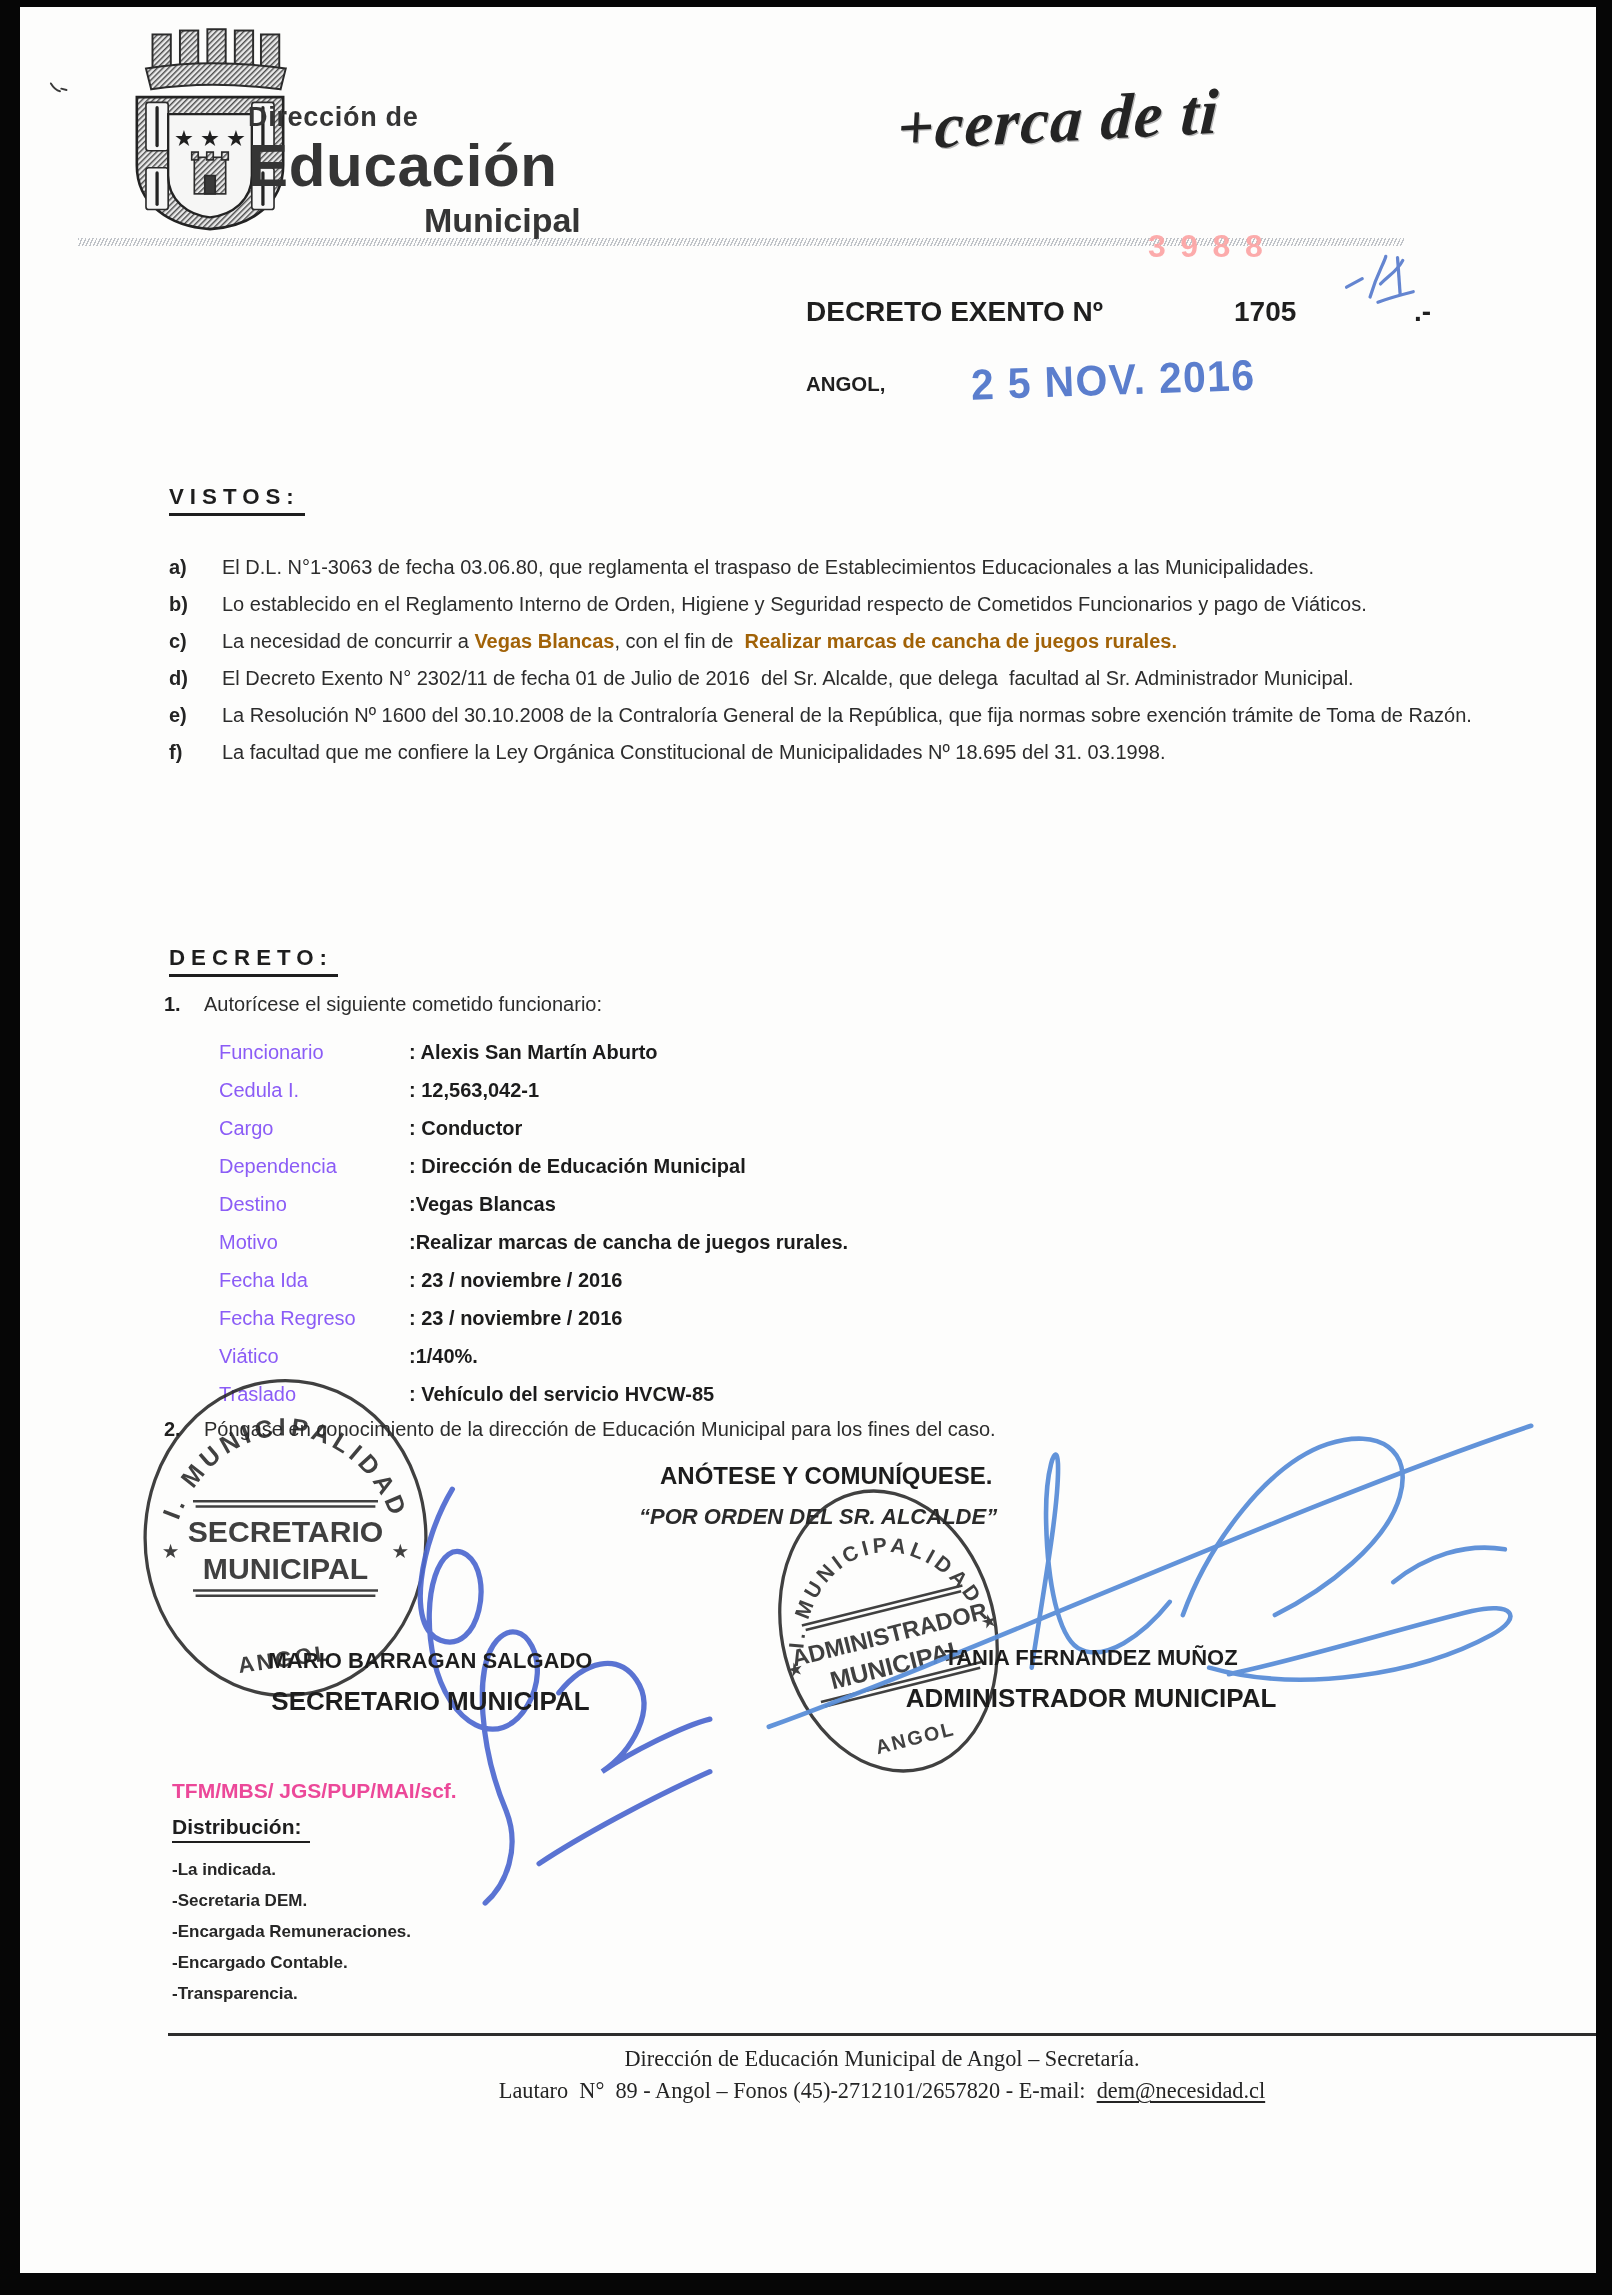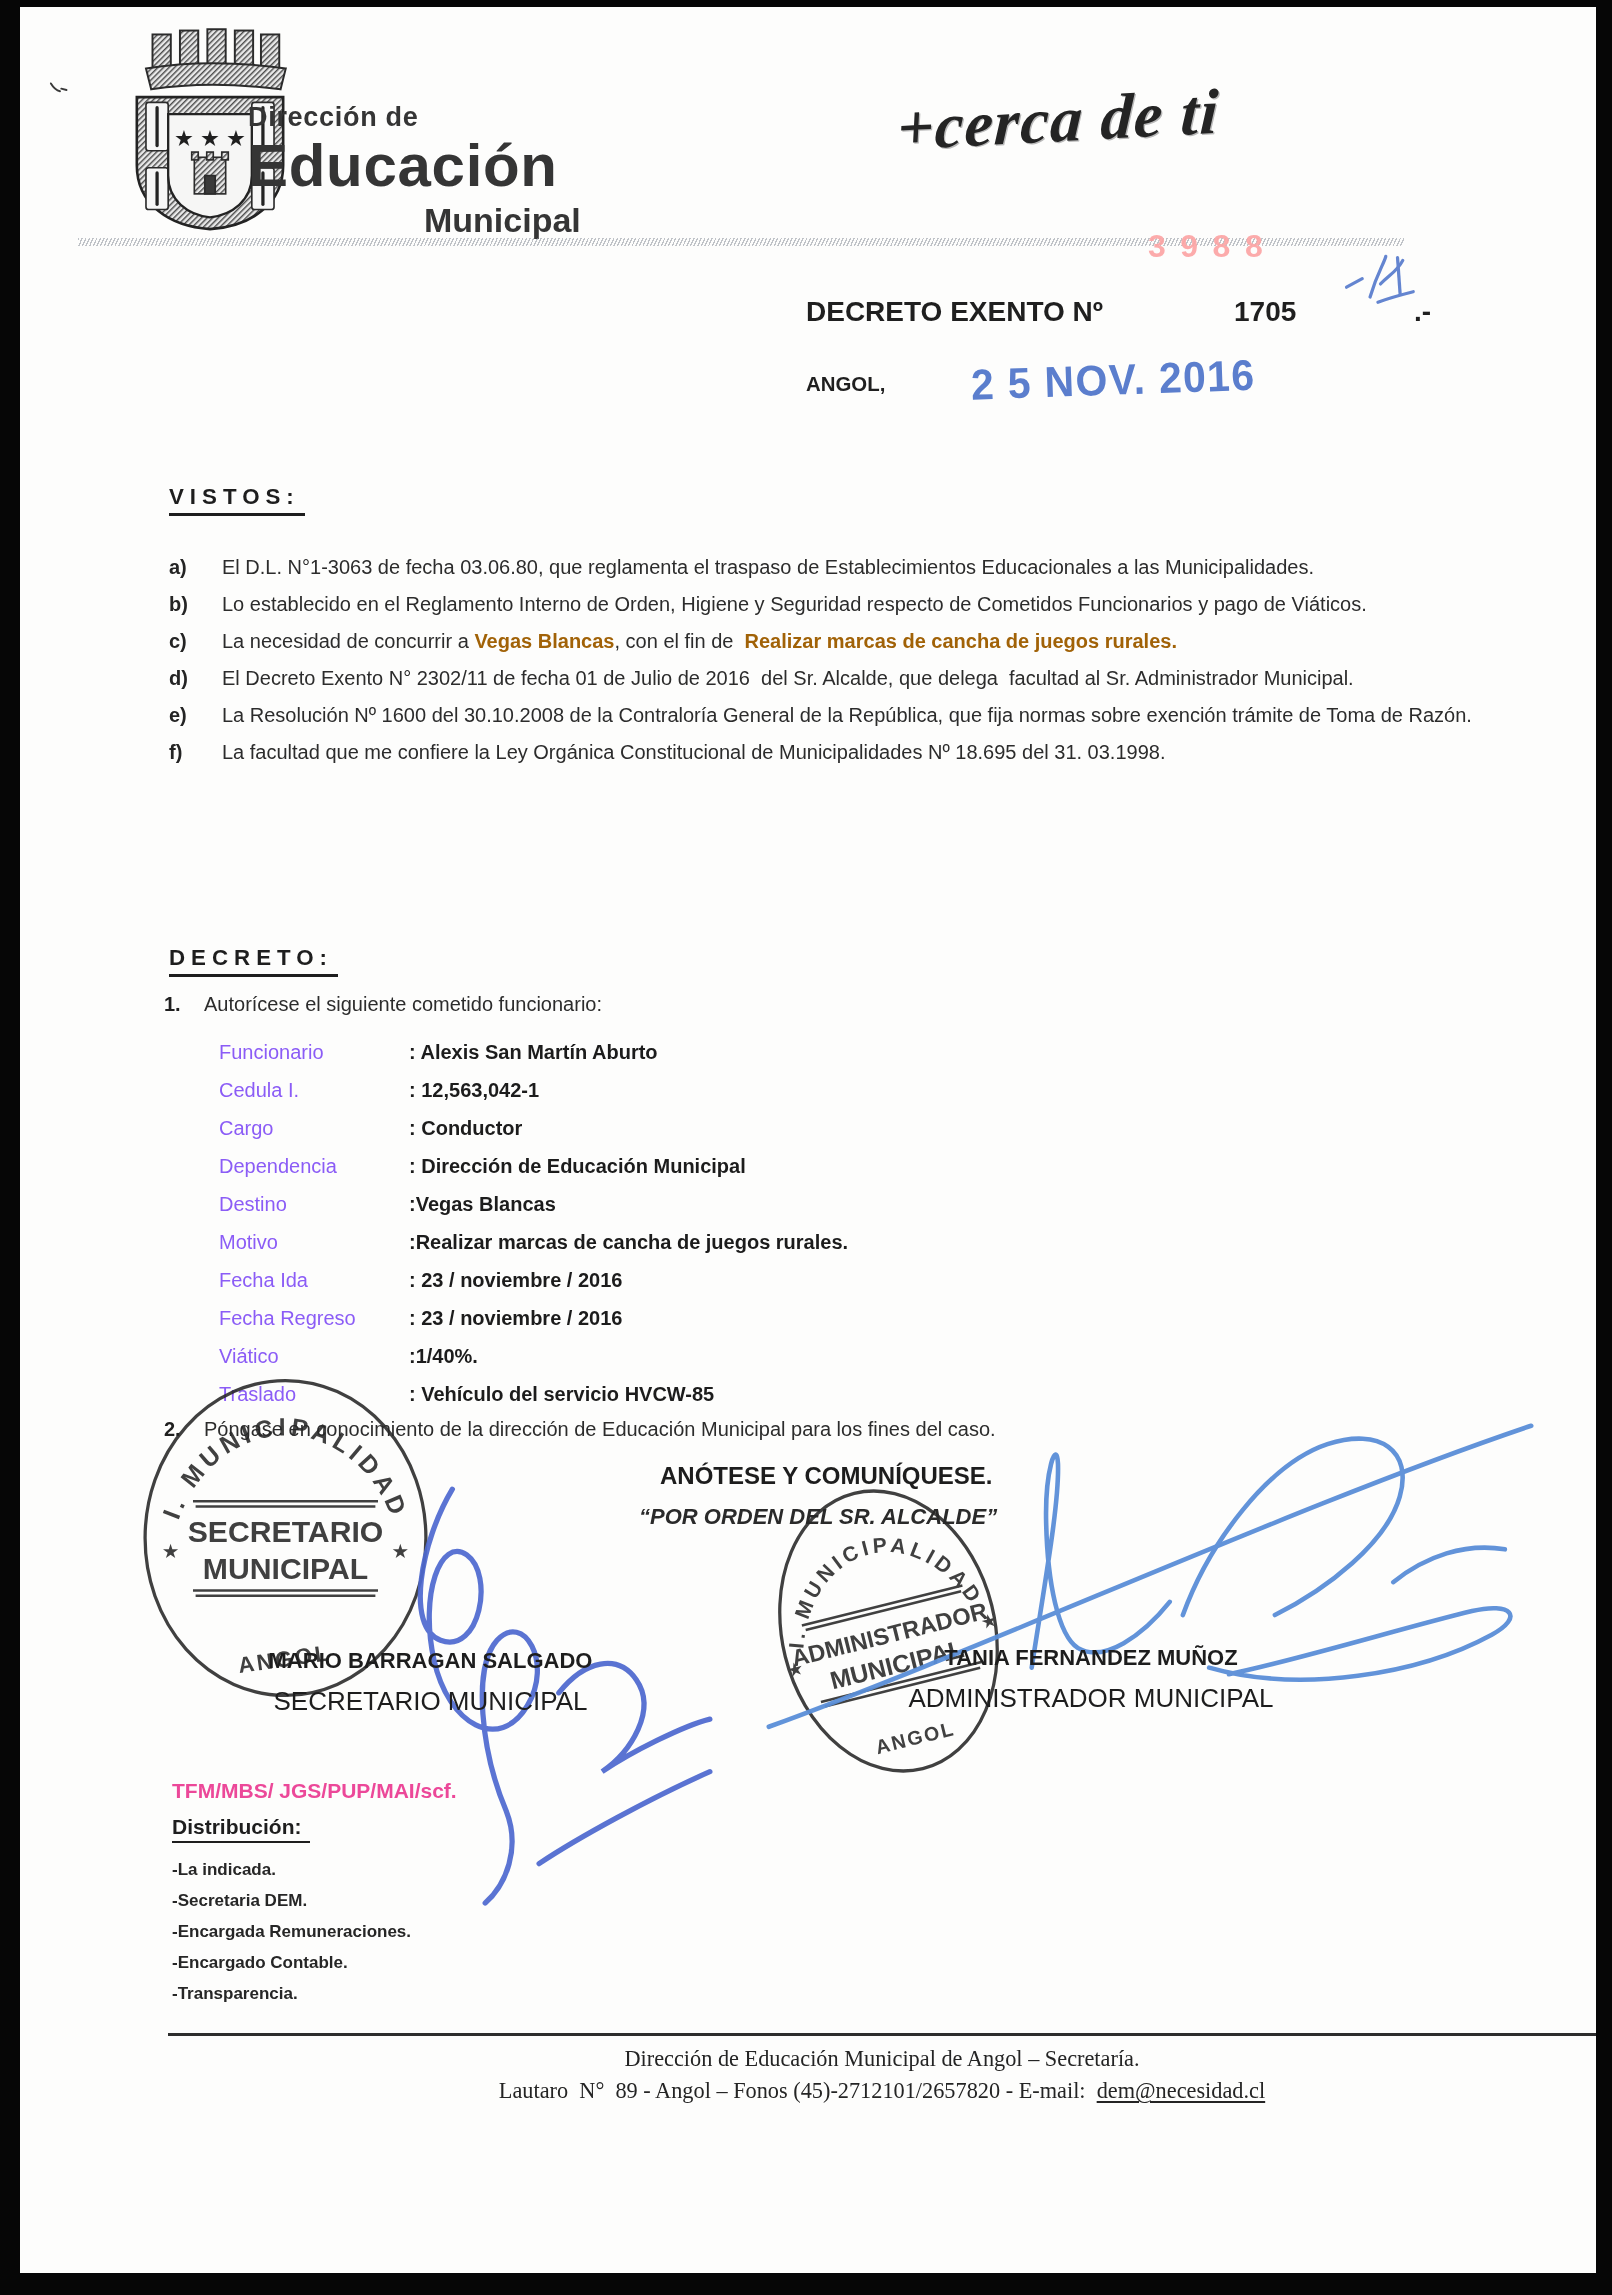--- a/index.html
+++ b/index.html
@@ -50,21 +50,21 @@
   .frow{position:relative;height:38px;font-size:20px;}
   .flabel{position:absolute;left:15px;top:0;color:#8b5cf6;}
   .fvalue{position:absolute;left:205px;top:0;font-weight:800;color:#1c1c1c;white-space:pre;}
 
   
   .anotese{position:absolute;left:660px;top:1462px;font-size:24px;font-weight:800;color:#1d1d1d;}
   .por-orden{position:absolute;left:639px;top:1504px;font-size:22px;font-style:italic;
              font-weight:600;color:#2a2a2a;}
   .sig-name-block{position:absolute;text-align:center;color:#1d1d1d;}
   .sig-name{font-size:22px;font-weight:800;line-height:41px;}
-  .sig-title{font-size:26px;font-weight:400;line-height:41px;}
+  .sig-title{font-size:26px;font-weight:700;line-height:41px;}
 
   .stamp{position:absolute;opacity:.88;}
   .stamp.right{transform:rotate(-14deg);}
   .sig-svg{position:absolute;}
 
   
   .initials{position:absolute;left:172px;top:1779px;font-size:21px;font-weight:800;color:#ec4899;}
   .dist-heading{position:absolute;left:172px;top:1815px;font-size:21px;font-weight:800;color:#1e1e1e;
                 border-bottom:2.6px solid #1e1e1e;padding-bottom:2px;padding-right:8px;}
   .dist-list{position:absolute;left:172px;top:1854px;font-size:17px;line-height:31px;color:#262626;font-weight:600;}

